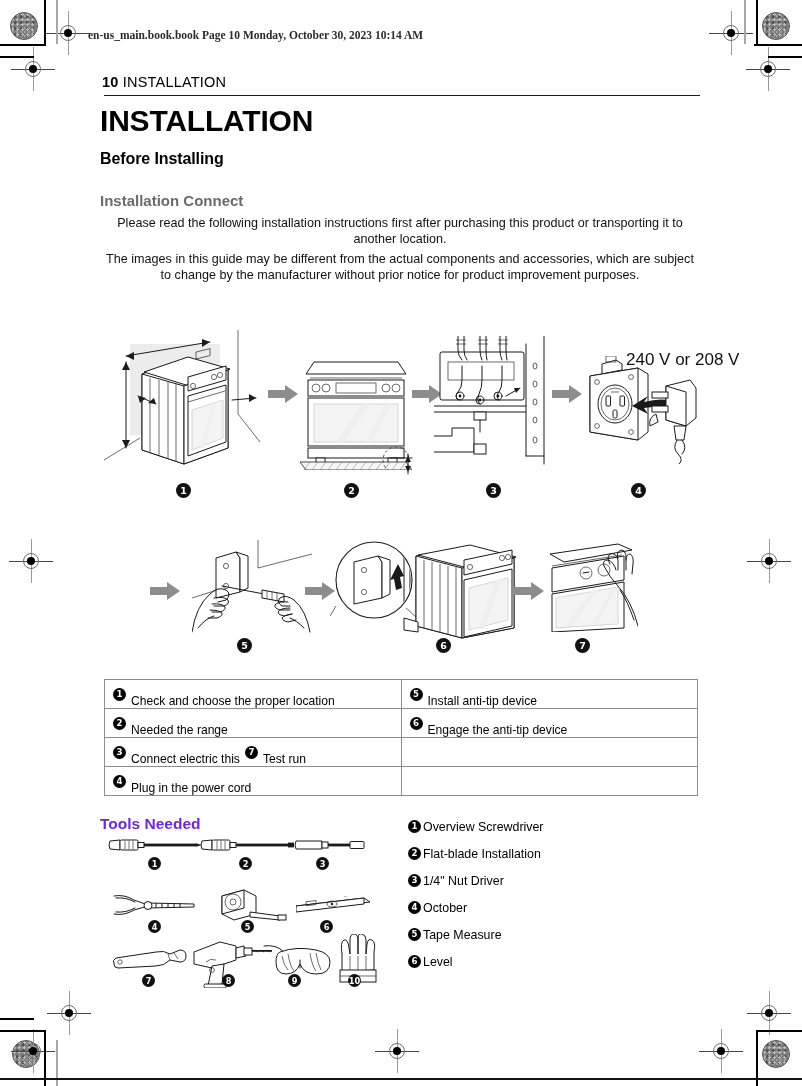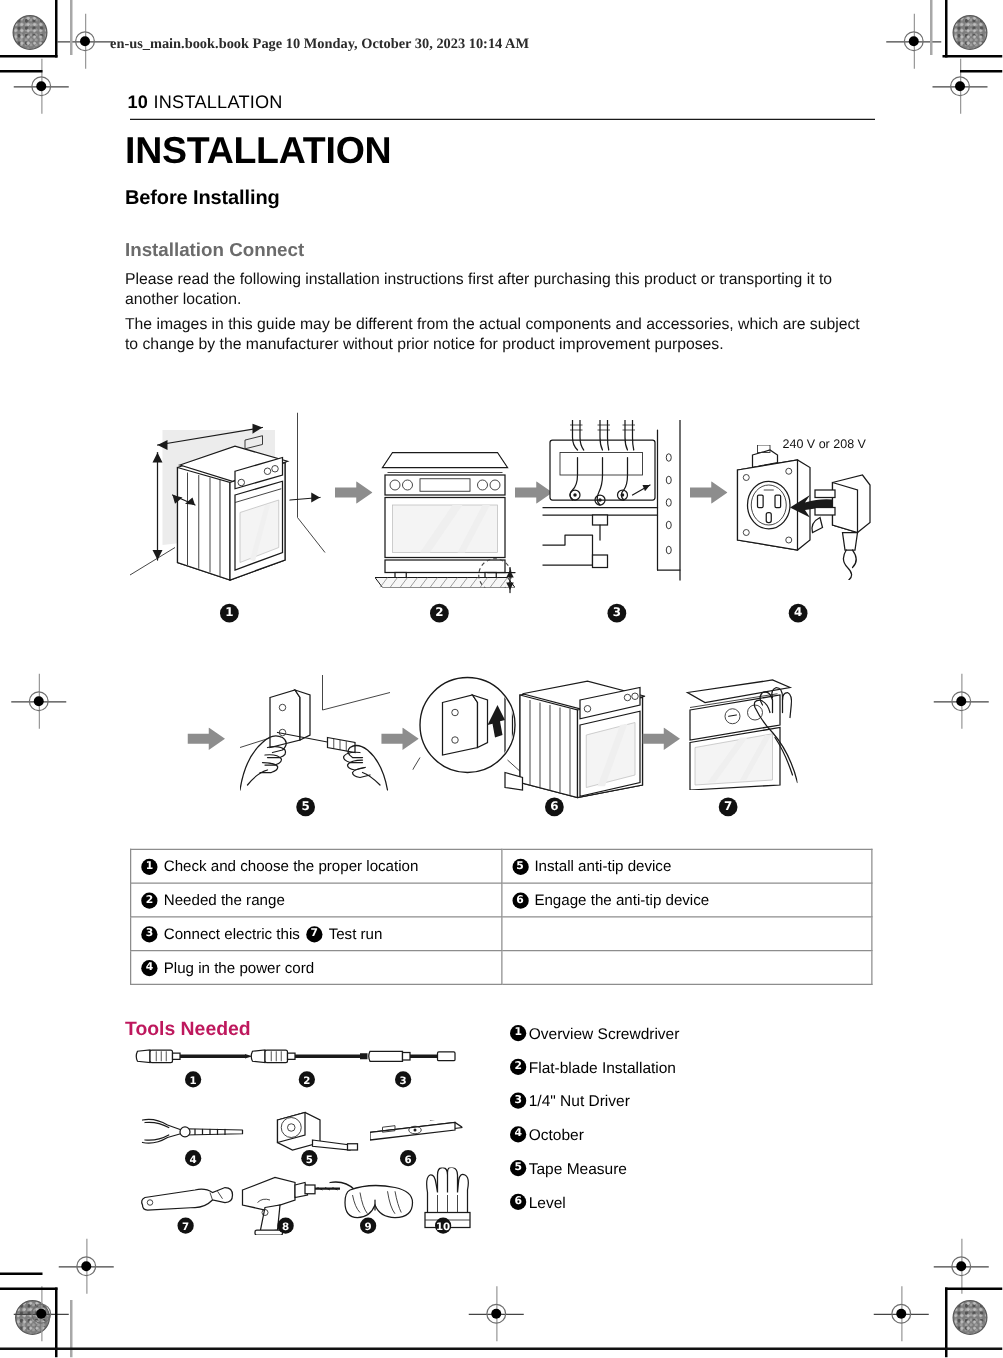--- a/index.html
+++ b/index.html
@@ -74,21 +74,21 @@
   .h2 {
     position: absolute; left: 100px; top: 150px;
     font-size: 16px; font-weight: bold; letter-spacing: -0.1px;
   }
   .h3 {
     position: absolute; left: 100px; top: 192px;
     font-size: 15px; font-weight: bold; color: #6b6b6b;
   }
   .para {
     position: absolute; left: 100px; width: 600px;
-    font-size: 12.6px; line-height: 15.5px; color: #111;
+    font-size: 12.6px; line-height: 15.5px; color: #111; text-align: center;
   }
   .p1 { top: 216px; }
   .p2 { top: 252px; }
 
   
   .badge {
     display: inline-flex; align-items: center; justify-content: center;
     width: 13px; height: 13px; border-radius: 50%;
     background: #000; color: #fff;
     font-size: 8.6px; font-weight: bold; line-height: 1;
@@ -117,26 +117,26 @@
   }
   .steps td {
     border: 1px solid #8d8d8d;
     height: 27px;
     padding: 0 8px;
     font-size: 12.1px;
     vertical-align: middle;
     width: 50%;
   }
   .steps td .cellwrap { display: flex; align-items: center; gap: 5px; }
-  .steps td .cellwrap .txt { white-space: nowrap; }
+  .steps td .cellwrap .txt { white-space: nowrap; margin-top: 14px; }
 
   
   .tools-title {
     position: absolute; left: 100px; top: 815px;
-    font-size: 15.5px; font-weight: bold; color: #be185d;
+    font-size: 15.5px; font-weight: bold; color: #6d28d9;
   }
   .tool-badge {
     position: absolute; width: 13px; height: 13px; border-radius: 50%;
     background: #111; color: #fff;
     font-size: 8.2px; font-weight: bold;
     display: flex; align-items: center; justify-content: center;
     font-family: "DejaVu Sans", sans-serif;
   }
   .tools-list { position: absolute; left: 408px; top: 813px; width: 290px; }
   .tool-item {
@@ -147,21 +147,21 @@
   .ink { fill: none; stroke: #1a1a1a; stroke-width: 1; stroke-linejoin: round; stroke-linecap: round; }
   .ink-thin { fill: none; stroke: #2b2b2b; stroke-width: .7; }
   .ink-fill { fill: #ffffff; stroke: #1a1a1a; stroke-width: 1; }
   .gray-fill { fill: #ececec; stroke: none; }
   .gray-fill2 { fill: #f4f4f4; stroke: #bdbdbd; stroke-width: .6; }
   .hatch-fill { fill: #f7f7f7; stroke: #1a1a1a; stroke-width: .8; }
   .solid { fill: #1a1a1a; stroke: none; }
   .arrowgray { fill: #8d8d8d; stroke: none; }
   .volt {
     position: absolute; font-family: "Liberation Sans", sans-serif;
-    font-size: 10px; color: #111;
+    font-size: 17px; color: #111;
   }
 </style>
 </head>
 <body>
 
 <div class="reg-layer">
 
   <div class="halftone" style="left:10px; top:12px;"></div>
   <div class="crosshair" style="left:55px; top:20px;">
     <div class="vb"></div>

